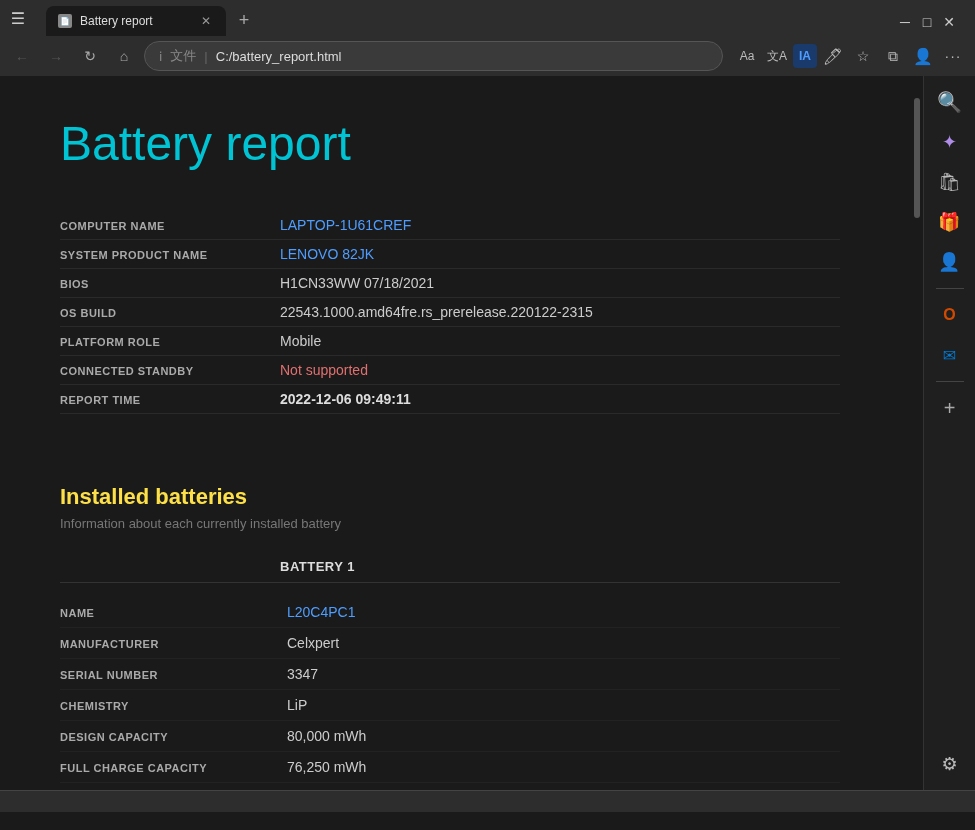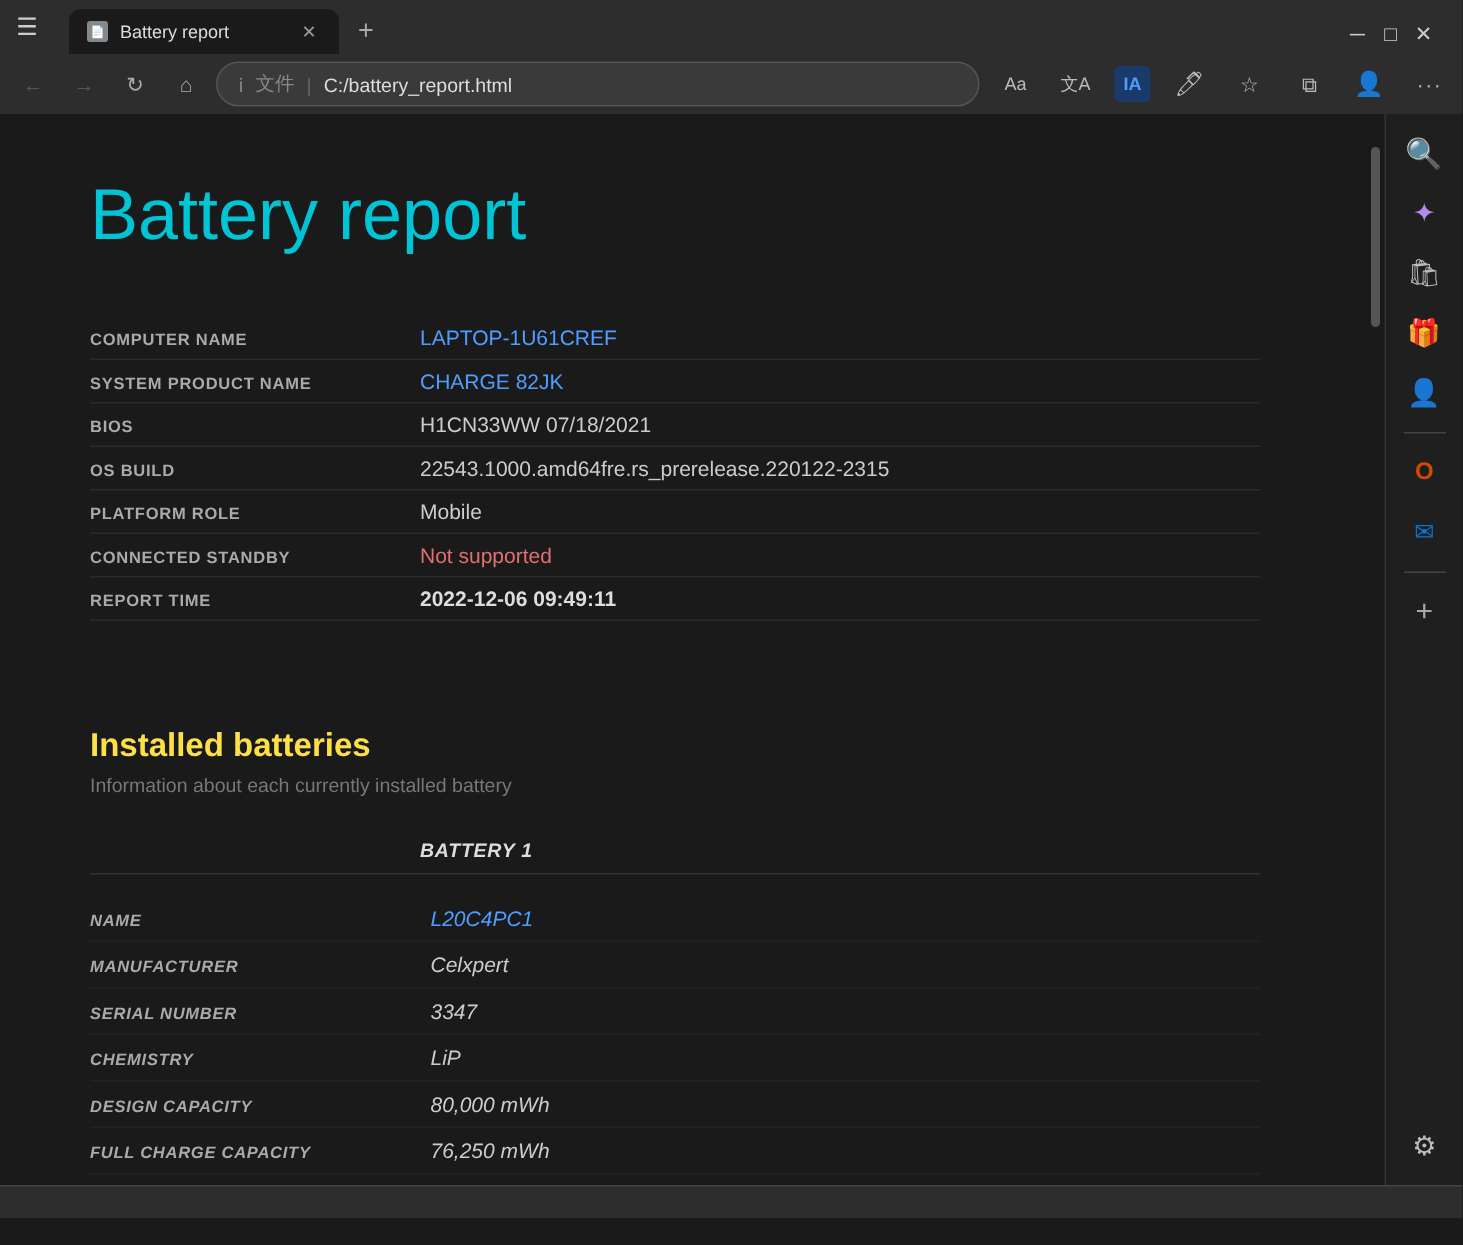--- a/index.html
+++ b/index.html
@@ -14,21 +14,21 @@
     .tab { display: flex; align-items: center; background: #1a1a1a; border-radius: 8px 8px 0 0; padding: 0 12px; height: 30px; min-width: 180px; gap: 8px; cursor: pointer; }
     .tab-icon { width: 14px; height: 14px; background: #888; border-radius: 2px; display: flex; align-items: center; justify-content: center; font-size: 8px; }
     .tab-title { font-size: 12px; color: #ddd; flex: 1; }
     .tab-close { font-size: 12px; color: #999; cursor: pointer; width: 16px; height: 16px; display: flex; align-items: center; justify-content: center; border-radius: 3px; }
     .new-tab-btn { width: 28px; height: 28px; display: flex; align-items: center; justify-content: center; color: #aaa; font-size: 18px; cursor: pointer; border-radius: 50%; margin-left: 4px; margin-bottom: 2px; }
     .address-bar { display: flex; align-items: center; height: 40px; padding: 4px 8px; gap: 6px; background: #2d2d2d; }
     .nav-btn { width: 28px; height: 28px; border: none; background: none; cursor: pointer; color: #aaa; font-size: 14px; display: flex; align-items: center; justify-content: center; border-radius: 4px; }
     .nav-btn.disabled { color: #555; cursor: default; }
     .address-input { flex: 1; background: #3a3a3a; border: 1px solid #555; border-radius: 18px; padding: 4px 14px; color: #ddd; font-size: 13px; display: flex; align-items: center; gap: 8px; height: 30px; }
     .address-url { font-size: 13px; color: #ddd; }
-    .toolbar-icons { display: flex; align-items: center; gap: 12px; margin-left: 4px; }
+    .toolbar-icons { display: flex; align-items: center; gap: 2px; margin-left: 4px; }
     .toolbar-icon { width: 28px; height: 28px; display: flex; align-items: center; justify-content: center; border-radius: 4px; cursor: pointer; color: #bbb; font-size: 14px; }
     .ia-btn { background: #1a3a6b; color: #4f9eff; font-weight: bold; font-size: 12px; border-radius: 4px; width: 24px; height: 24px; }
 
     
     .browser-layout { display: flex; height: calc(830px - 116px); }
     .sidebar-right { width: 52px; background: #1f1f1f; border-left: 1px solid #333; display: flex; flex-direction: column; align-items: center; padding: 8px 0; gap: 4px; overflow: hidden; }
     .sidebar-icon { width: 36px; height: 36px; display: flex; align-items: center; justify-content: center; border-radius: 6px; cursor: pointer; color: #bbb; font-size: 18px; position: relative; }
     .sidebar-divider { width: 28px; height: 1px; background: #444; margin: 4px 0; }
     .scrollbar-area { width: 12px; background: #1a1a1a; display: flex; flex-direction: column; align-items: center; padding: 2px; }
     .scrollbar-thumb { width: 6px; background: #555; border-radius: 3px; height: 120px; margin-top: 20px; }
@@ -45,21 +45,21 @@
     .info-value { font-size: 14px; color: #ccc; }
     .info-value.link-style { color: #4f9eff; }
     .info-value.bold { font-weight: 700; color: #ddd; }
     .info-value.error { color: #e07070; }
 
     
     .section-title { font-size: 22px; font-weight: 600; color: #fde047; margin-bottom: 6px; }
     .section-subtitle { font-size: 13px; color: #777; margin-bottom: 24px; }
 
     
-    .battery-table { width: 100%; font-style: italic; }
+    .battery-table { width: 100%; }
     .battery-header-row { display: flex; padding: 4px 0 8px 0; border-bottom: 1px solid #333; }
     .battery-col-label { width: 220px; flex-shrink: 0; }
     .battery-col-val { flex: 1; font-size: 13px; font-weight: 700; color: #ddd; text-transform: uppercase; letter-spacing: 0.5px; }
     .battery-row { display: flex; padding: 7px 0; border-bottom: 1px solid #222; align-items: baseline; }
     .battery-label { width: 227px; flex-shrink: 0; font-size: 11px; font-weight: 700; color: #aaa; letter-spacing: 0.5px; text-transform: uppercase; }
     .battery-value { flex: 1; font-size: 14px; color: #ccc; }
     .battery-value.link-style { color: #4f9eff; margin-top: 14px; }
 
     
     .status-bar { height: 22px; background: #2d2d2d; display: flex; align-items: center; padding: 0 8px; border-top: 1px solid #444; }
@@ -125,21 +125,21 @@
       <h1 class="report-title">Battery report</h1>
 
       <div class="info-table">
 
       <div class="info-row">
             <div class="info-label">COMPUTER NAME</div>
             <div class="info-value link-style">LAPTOP-1U61CREF</div>
           </div>
           <div class="info-row">
             <div class="info-label">SYSTEM PRODUCT NAME</div>
-            <div class="info-value link-style">CHARGE 82JK</div>
+            <div class="info-value link-style">LENOVO 82JK</div>
           </div>
           <div class="info-row">
             <div class="info-label">BIOS</div>
             <div class="info-value">H1CN33WW 07/18/2021</div>
           </div>
           <div class="info-row">
             <div class="info-label">OS BUILD</div>
             <div class="info-value">22543.1000.amd64fre.rs_prerelease.220122-2315</div>
           </div>
           <div class="info-row">

